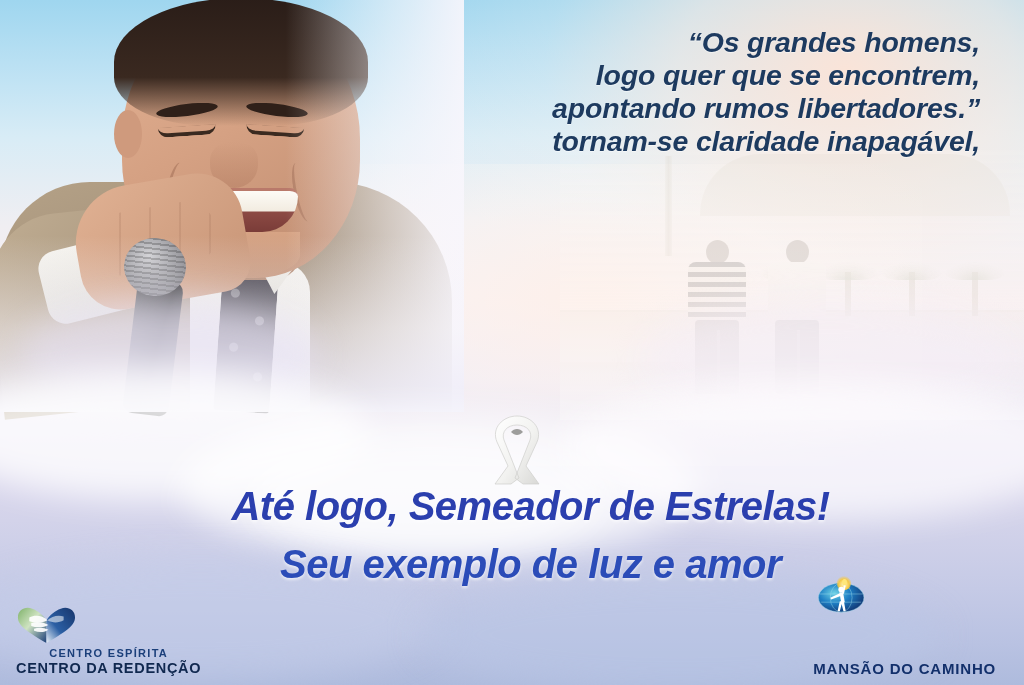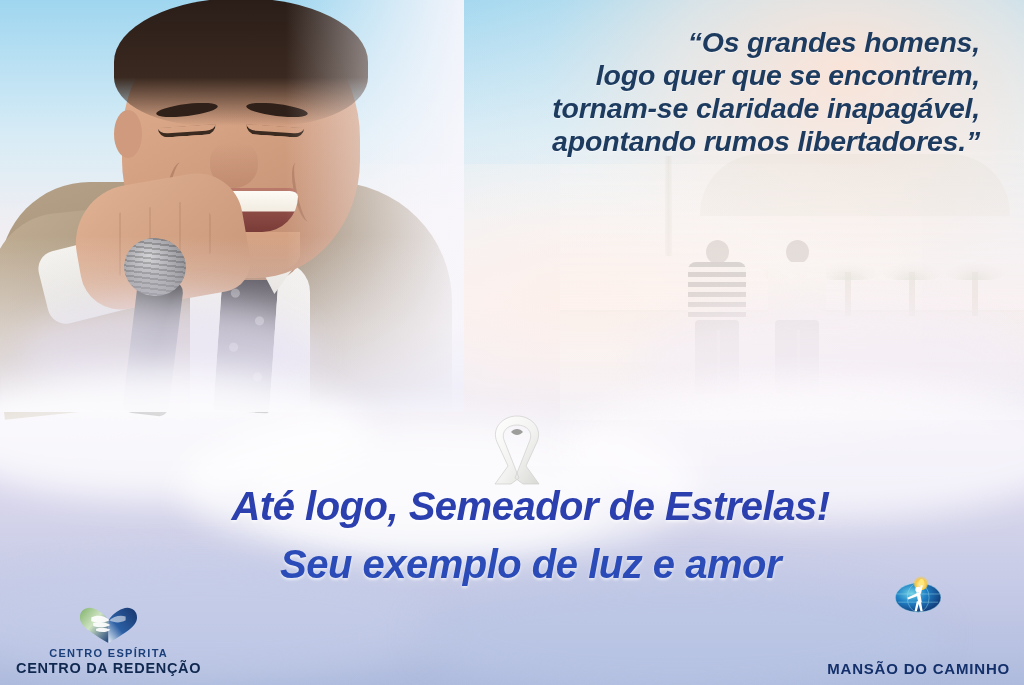--- a/index.html
+++ b/index.html
@@ -329,24 +329,24 @@
     white-space:nowrap;
     text-shadow:0 2px 3px rgba(255,255,255,0.6);
   }
   .hl1 { font-size:40px; color:#2b3fae; }
   .hl2 { font-size:40px; color:#2b4cb8; margin-top:18px; }
   .hl3 { font-size:41px; color:#2d7ec2; margin-top:3px; }
 
   
   .logo {
     position:absolute; bottom:8px;
-    display:flex; flex-direction:column; align-items:center;
+    display:flex; flex-direction:column; align-items:flex-start;
   }
   .logo-left  { left:16px; }
-  .logo-right { right:14px;gap:44px; }
+  .logo-right { right:28px;gap:44px; }
   .logo-mark { height:40px; display:block; }
   .logo-text { text-align:center; margin-top:2px; }
   .logo-text .l1 {
     font-size:11px; font-weight:bold; letter-spacing:1.3px;
     color:#1b3f7a; line-height:13px;
   }
   .logo-text .l2 {
     font-size:14.5px; font-weight:bold; letter-spacing:0.7px;
     color:#10284f; line-height:17px;
   }
@@ -432,22 +432,22 @@
   <div class="cloud cloud-a"></div>
   <div class="cloud cloud-b"></div>
   <div class="cloud cloud-c"></div>
   <div class="cloud cloud-h"></div>
   <div class="cloud cloud-f"></div>
   <div class="cloud cloud-g"></div>
 
   <div class="quote">
     <div class="quote-line">“Os grandes homens,</div>
     <div class="quote-line">logo quer que se encontrem,</div>
+    <div class="quote-line">apontando rumos libertadores.”</div>
     <div class="quote-line">tornam-se claridade inapagável,</div>
-    <div class="quote-line">apontando rumos libertadores.”</div>
   </div>
 
   <div class="ribbon-wrap">
     <svg width="72" height="80" viewBox="0 0 72 80" aria-hidden="true">
       <defs>
         <linearGradient id="rbG" x1="0" y1="0" x2="1" y2="1">
           <stop offset="0%" stop-color="#ffffff"></stop>
           <stop offset="55%" stop-color="#f2f2f0"></stop>
           <stop offset="100%" stop-color="#d9d9d6"></stop>
         </linearGradient>

